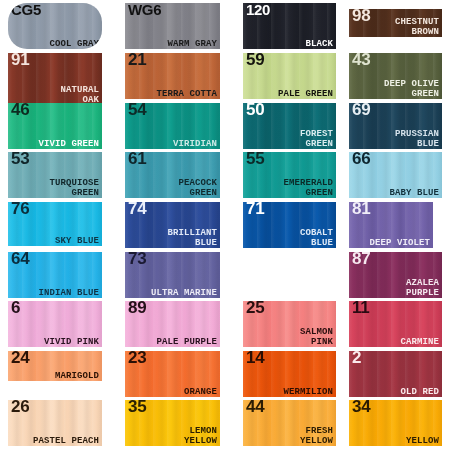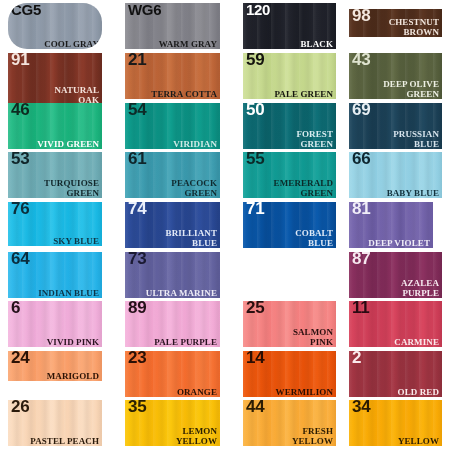--- a/index.html
+++ b/index.html
@@ -45,21 +45,21 @@
   }
   .name {
     position: absolute;
     right: 3px;
     bottom: 0px;
     font-size: 9px;
     line-height: 10px;
     font-weight: bold;
     text-align: right;
     letter-spacing: 0.1px;
-    font-family: Liberation Serif, serif;
+    font-family: Liberation Mono, monospace;
     white-space: pre-line;
   }
 </style>
 </head>
 <body>
 
 <div id="chart">
     <div class="swatch" style="left: 8px; top: 3px; width: 94px; height: 46px; background: linear-gradient(90deg, rgb(154, 164, 178) 0%, rgb(139, 151, 166) 30%, rgb(154, 164, 178) 48%, rgb(139, 151, 166) 62%, rgb(154, 164, 178) 80%, rgb(139, 151, 166) 100%); border-radius: 19px;">
       <div class="tex" style="background: repeating-linear-gradient(90deg, rgba(255, 255, 255, 0.07) 0px, rgba(255, 255, 255, 0) 4px, rgba(0, 0, 0, 0.05) 9px, rgba(255, 255, 255, 0) 14px);"></div>
       <div class="code small" style="color: rgb(17, 17, 17);">CG5</div>

